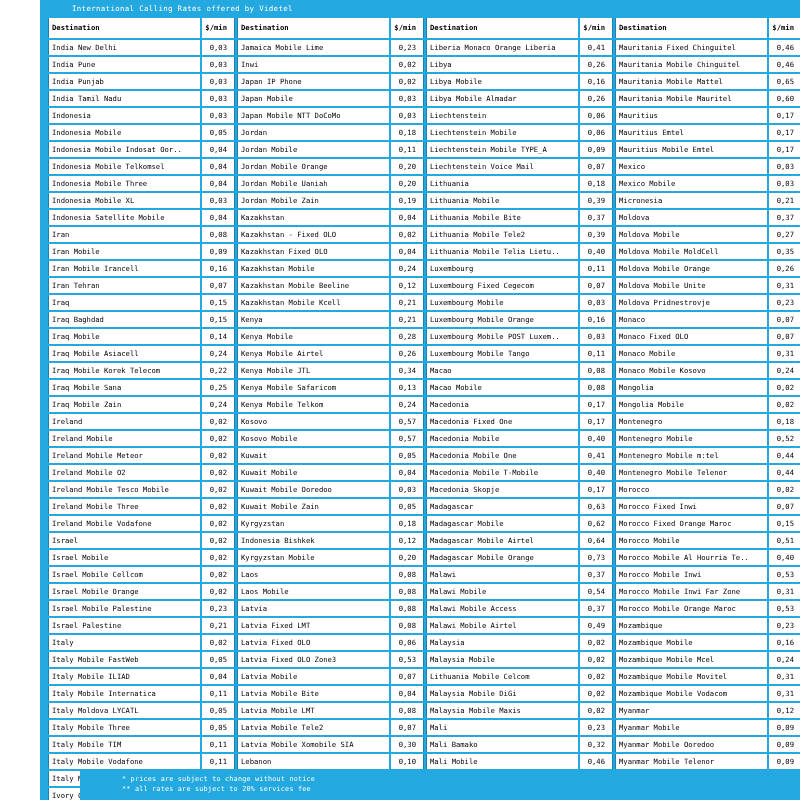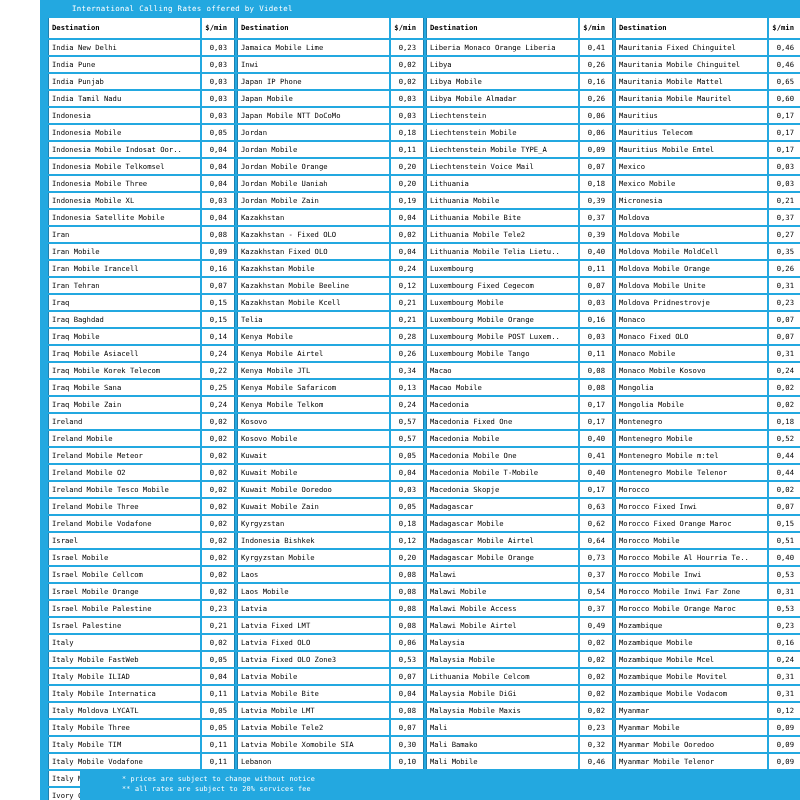--- a/index.html
+++ b/index.html
@@ -195,21 +195,21 @@
               <td class="dest">Mauritius</td>
               <td class="rate">0,17</td>
             </tr>
             <tr>
               <td class="dest">Indonesia Mobile</td>
               <td class="rate">0,05</td>
               <td class="dest">Jordan</td>
               <td class="rate">0,18</td>
               <td class="dest">Liechtenstein Mobile</td>
               <td class="rate">0,06</td>
-              <td class="dest">Mauritius Telecom</td>
+              <td class="dest">Mauritius Emtel</td>
               <td class="rate">0,17</td>
             </tr>
             <tr>
               <td class="dest">Indonesia Mobile Indosat Oor..</td>
               <td class="rate">0,04</td>
               <td class="dest">Jordan Mobile</td>
               <td class="rate">0,11</td>
               <td class="dest">Liechtenstein Mobile TYPE_A</td>
               <td class="rate">0,09</td>
               <td class="dest">Mauritius Mobile Emtel</td>
@@ -301,21 +301,21 @@
               <td class="dest">Kazakhstan Mobile Kcell</td>
               <td class="rate">0,21</td>
               <td class="dest">Luxembourg Mobile</td>
               <td class="rate">0,03</td>
               <td class="dest">Moldova Pridnestrovje</td>
               <td class="rate">0,23</td>
             </tr>
             <tr>
               <td class="dest">Iraq Baghdad</td>
               <td class="rate">0,15</td>
-              <td class="dest">Telia</td>
+              <td class="dest">Kenya</td>
               <td class="rate">0,21</td>
               <td class="dest">Luxembourg Mobile Orange</td>
               <td class="rate">0,16</td>
               <td class="dest">Monaco</td>
               <td class="rate">0,07</td>
             </tr>
             <tr>
               <td class="dest">Iraq Mobile</td>
               <td class="rate">0,14</td>
               <td class="dest">Kenya Mobile</td>

